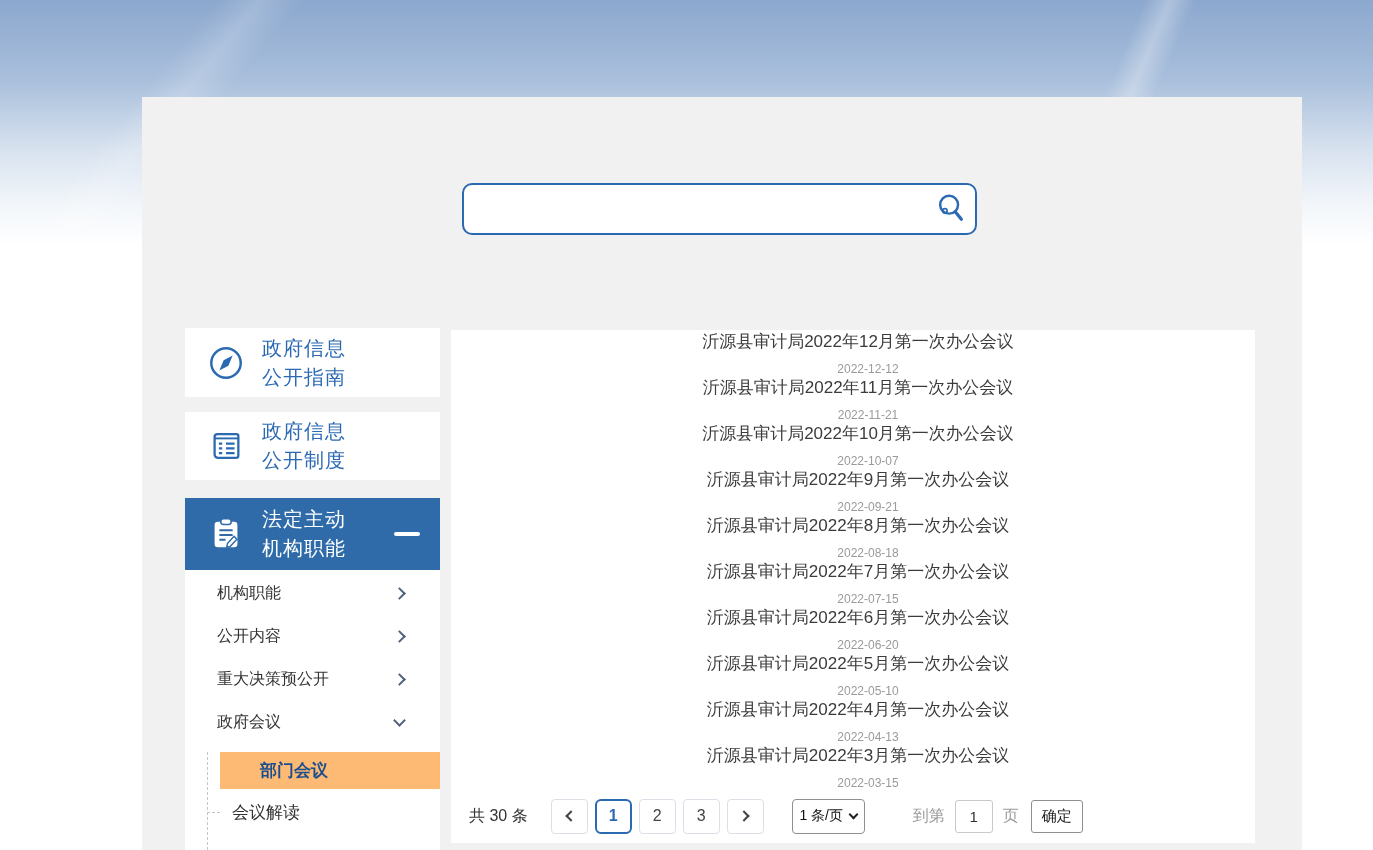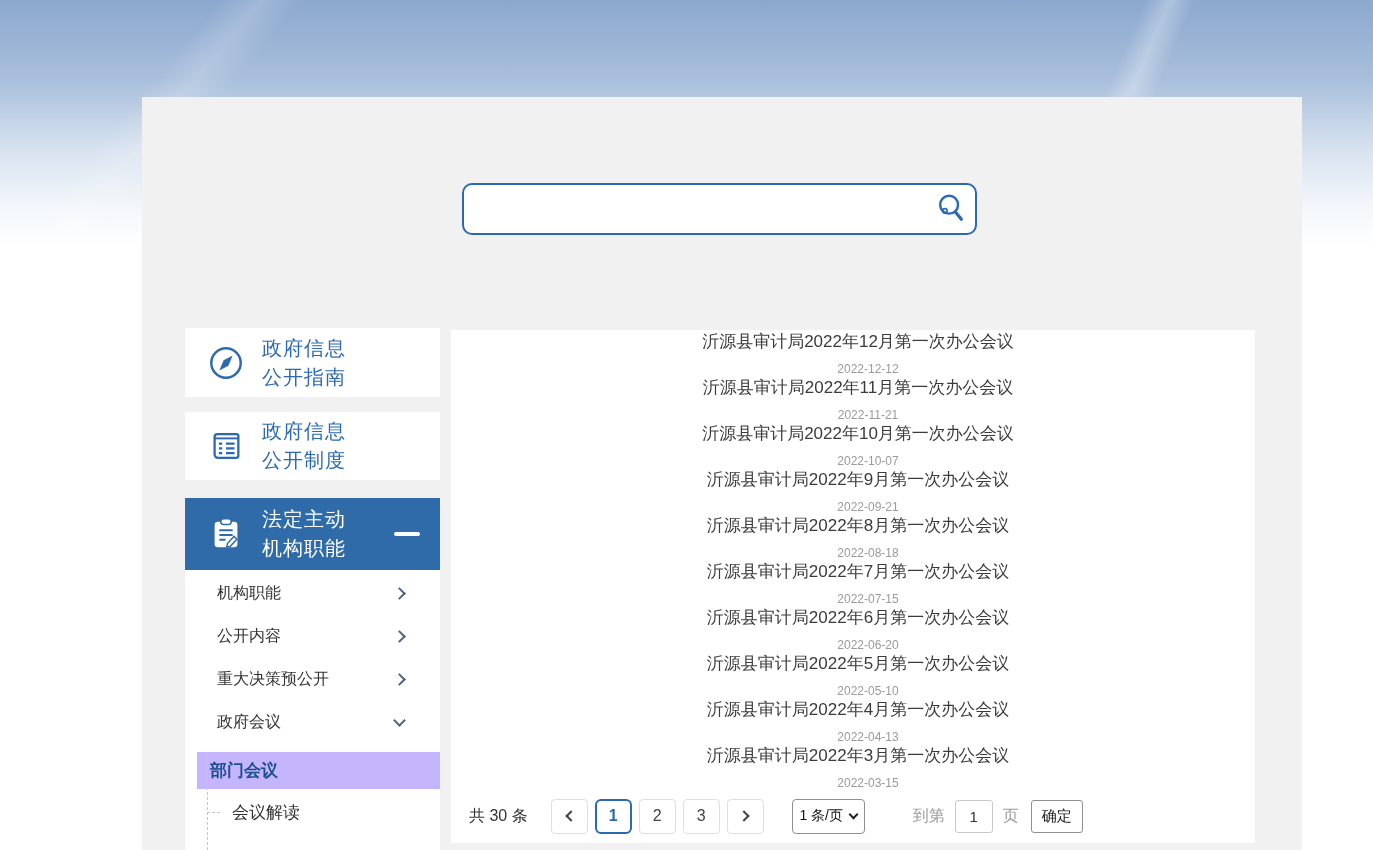--- a/index.html
+++ b/index.html
@@ -43,22 +43,22 @@
     background:#fff; border-radius:2px; }
 
   .side-menu{ background:#fff; padding-top:2px; height:280px; position:relative; }
   .menu-item{ height:43px; display:flex; align-items:center; justify-content:space-between;
     padding:0 36px 0 32px; font-size:16px; color:#333; cursor:pointer; }
   .chev{ display:inline-block; width:9px; height:9px;
     border-top:2px solid #51627e; border-right:2px solid #51627e; flex:none; }
   .chev.right{ transform:rotate(45deg); }
   .chev.down{ transform:rotate(135deg); margin-top:-5px; }
 
-  .sub-highlight{ margin-left:12px; margin-top:8px; height:37px; background:#c4b5fd;
-    display:flex; align-items:center; padding-left:13px; font-size:17px; font-weight:bold;
+  .sub-highlight{ margin-left:35px; margin-top:8px; height:37px; background:#fdba74;
+    display:flex; align-items:center; padding-left:40px; font-size:17px; font-weight:bold;
     color:#1c4e8e; cursor:pointer; position:relative; z-index:1; }
   .sub-item{ height:46px; display:flex; align-items:center; padding-left:47px;
     font-size:17px; color:#333; cursor:pointer; }
   .tree-v{ position:absolute; left:22px; top:182px; bottom:0; width:0;
     border-left:1px dashed #c0c6cf; z-index:2; }
   .tree-h{ position:absolute; left:22px; top:242px; width:13px; height:0;
     border-top:1px dashed #c0c6cf; z-index:2; }
 
   
   .list-panel{ position:absolute; left:309px; top:233px; width:804px; height:513px; background:#fff; }

